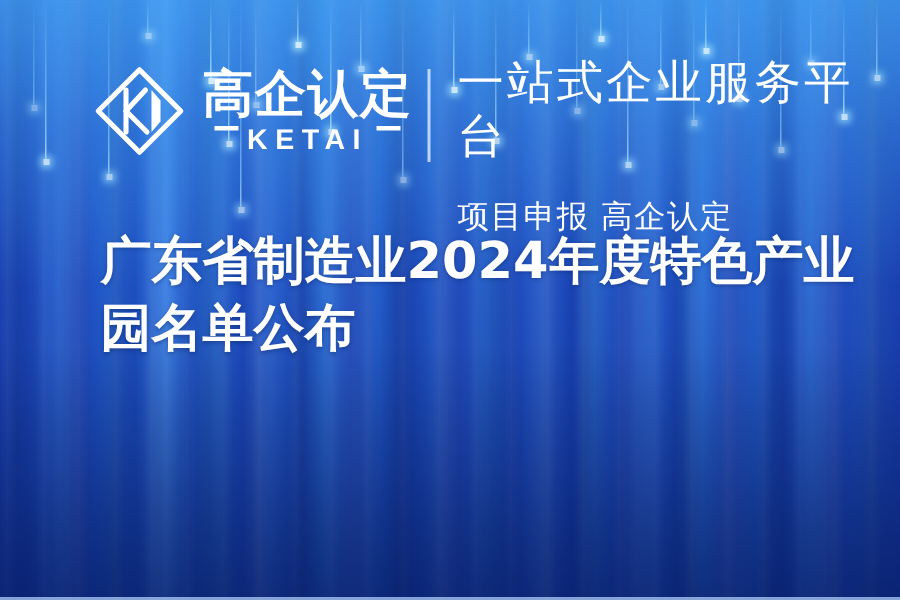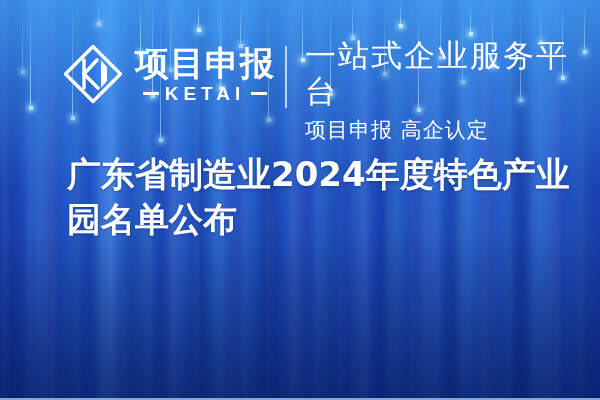--- a/index.html
+++ b/index.html
@@ -77,32 +77,32 @@
   
   .header{position:absolute;left:0;top:38px;width:100%;height:84px;}
 
   .logo-group{position:absolute;left:60px;top:3px;display:flex;align-items:center;gap:9px;}
   .mark{width:66px;height:66px;flex:0 0 66px;}
   .wordmark{display:flex;flex-direction:column;align-items:center;}
   .cn-name{
     font-size:34px;font-weight:bold;color:#ffffff;letter-spacing:1px;line-height:1;
     font-family:"DejaVu Sans","Liberation Sans",sans-serif;
   }
-  .en-row{display:flex;align-items:center;gap:6px;margin-top:4px;}
+  .en-row{display:flex;gap:6px;margin-top:4px;}
   .en-dash{width:16px;height:3px;background:#fff;}
   .en-name{font-size:19px;font-weight:bold;color:#fff;letter-spacing:5px;line-height:1;
     font-family:"Liberation Sans",sans-serif;}
 
   .divider{position:absolute;left:285px;top:8px;width:2px;height:62px;
     background:rgba(225,238,255,.8);}
 
   .tagline{position:absolute;left:305px;top:0px;}
   .tag-main{font-size:31px;color:#ffffff;letter-spacing:2px;line-height:1.15;
     font-family:"DejaVu Sans","Liberation Sans",sans-serif;font-weight:400;}
-  .tag-sub{font-size:21px;color:#ffffff;letter-spacing:1px;margin-top:9px;line-height:1.15;
+  .tag-sub{font-size:21px;color:#ffffff;letter-spacing:1px;margin-top:23px;line-height:1.15;
     font-family:"DejaVu Serif","Liberation Serif",serif;font-weight:400;}
 
   
   .headline{
     position:absolute;left:67px;top:152px;width:520px;
     font-size:34px;font-weight:bold;color:#ffffff;
     line-height:1.33;letter-spacing:0px;
     font-family:"DejaVu Sans","Liberation Sans",sans-serif;
     text-shadow:0 1px 3px rgba(0,20,70,.35);
   }
@@ -154,21 +154,21 @@
           <g fill="none" stroke="#ffffff" stroke-width="3.4" stroke-linecap="round" stroke-linejoin="round">
             <path d="M33 5.5 L60.5 33 L33 60.5 L5.5 33 Z" rx="6" transform="rotate(0 33 33)" stroke-linejoin="round"></path>
             <path d="M24 19 L24 47"></path>
             <path d="M24 33 L37 19"></path>
             <path d="M24 33 L38 47"></path>
           </g>
           <path d="M41 19 L41 47 L47 40 L47 26 Z" fill="#ffffff"></path>
         </svg>
       </span>
       <span class="wordmark">
-        <span class="cn-name">项目申报</span>
+        <span class="cn-name">高企认定</span>
         <span class="en-row">
           <i class="en-dash"></i>
           <span class="en-name">KETAI</span>
           <i class="en-dash"></i>
         </span>
       </span>
     </div>
 
     <div class="divider"></div>
 

